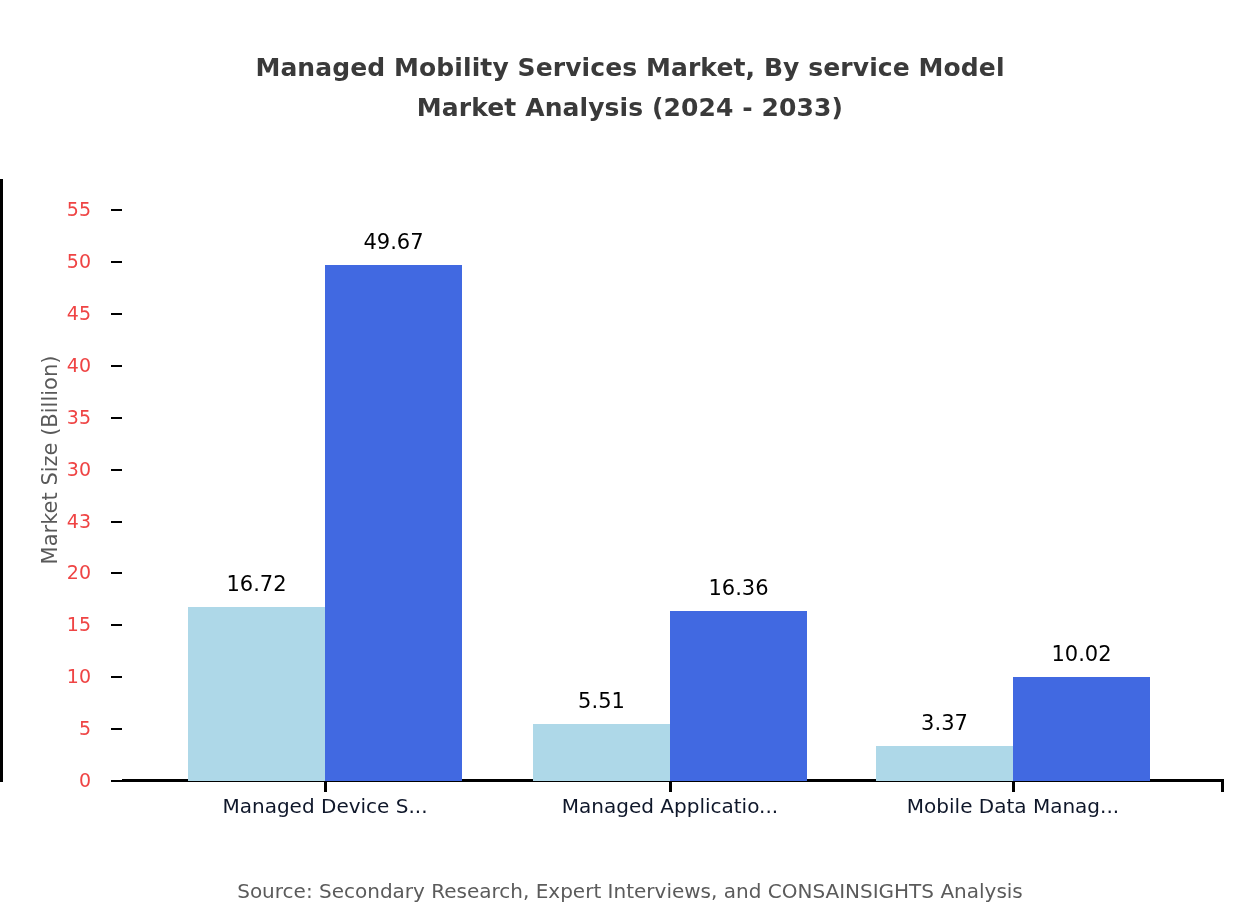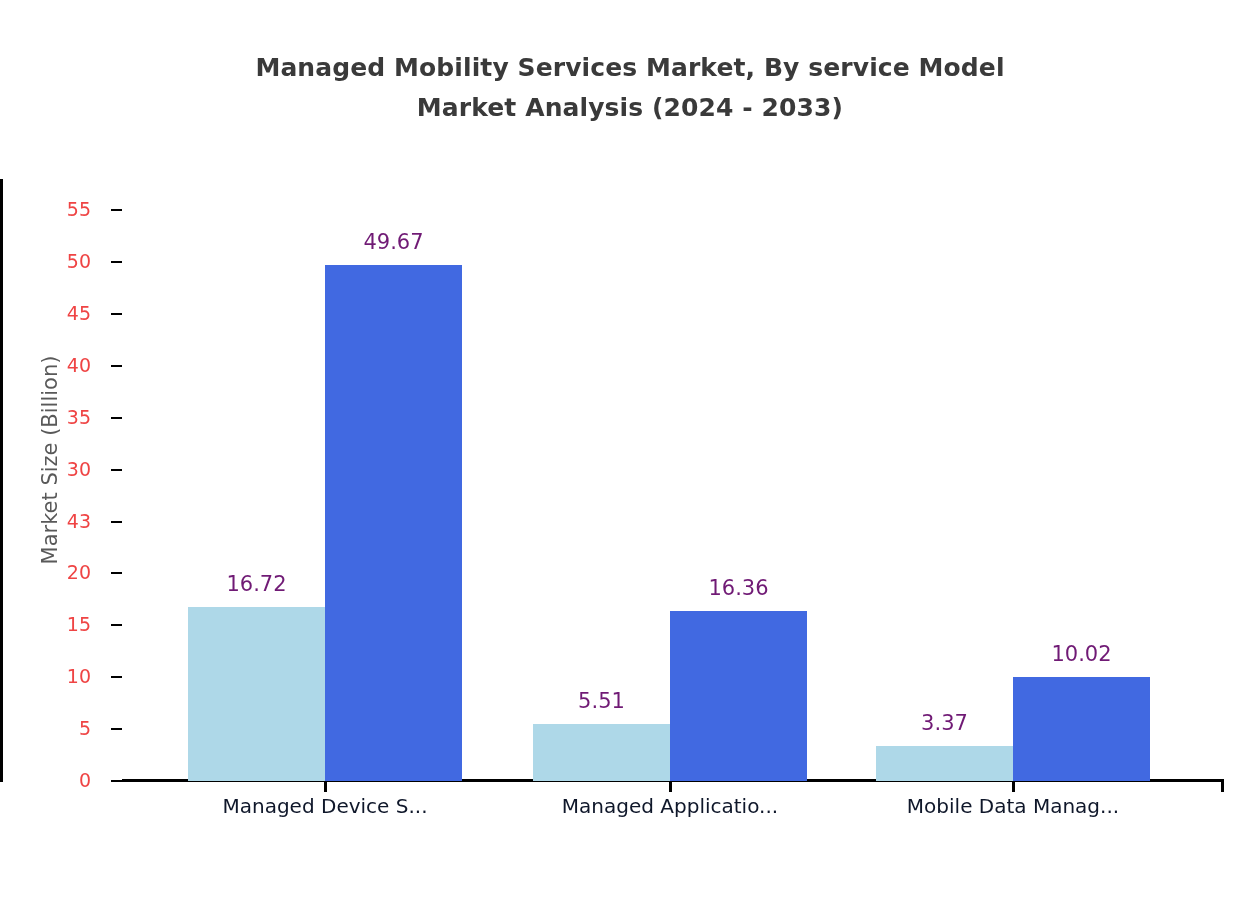--- a/index.html
+++ b/index.html
@@ -109,21 +109,21 @@
     position: absolute;
     bottom: 0;
   }
   .bar-2024 { background: #aed8e8; }
   .bar-2033 { background: #4169e1; }
 
   .bar-value {
     position: absolute;
     text-align: center;
     font-size: 21px;
-    color: #701a75;
+    color: #000000;
     line-height: 21px;
     white-space: nowrap;
   }
 
   
   #legend {
     position: absolute;
     left: 1130px;
     top: 205px;
     width: 130px;
@@ -227,14 +227,15 @@
       <div class="bar-value" style="left: 859.5px; width: 170px; top: 713.022px;">3.37</div>
       <div class="bar bar-2033" style="left: 325px; width: 137px; height: 515.54px; bottom: 0px; top: 265.46px;"></div>
       <div class="bar-value" style="left: 308.5px; width: 170px; top: 232.46px;">49.67</div>
       <div class="bar bar-2033" style="left: 670px; width: 137px; height: 169.806px; bottom: 0px; top: 611.194px;"></div>
       <div class="bar-value" style="left: 653.5px; width: 170px; top: 578.194px;">16.36</div>
       <div class="bar bar-2033" style="left: 1013px; width: 137px; height: 104.001px; bottom: 0px; top: 676.999px;"></div>
       <div class="bar-value" style="left: 996.5px; width: 170px; top: 643.999px;">10.02</div>
     </div>
 
 
+  <div class="source-note">Source: Secondary Research, Expert Interviews, and CONSAINSIGHTS Analysis</div>
 
 </div>
 
 </body></html>

